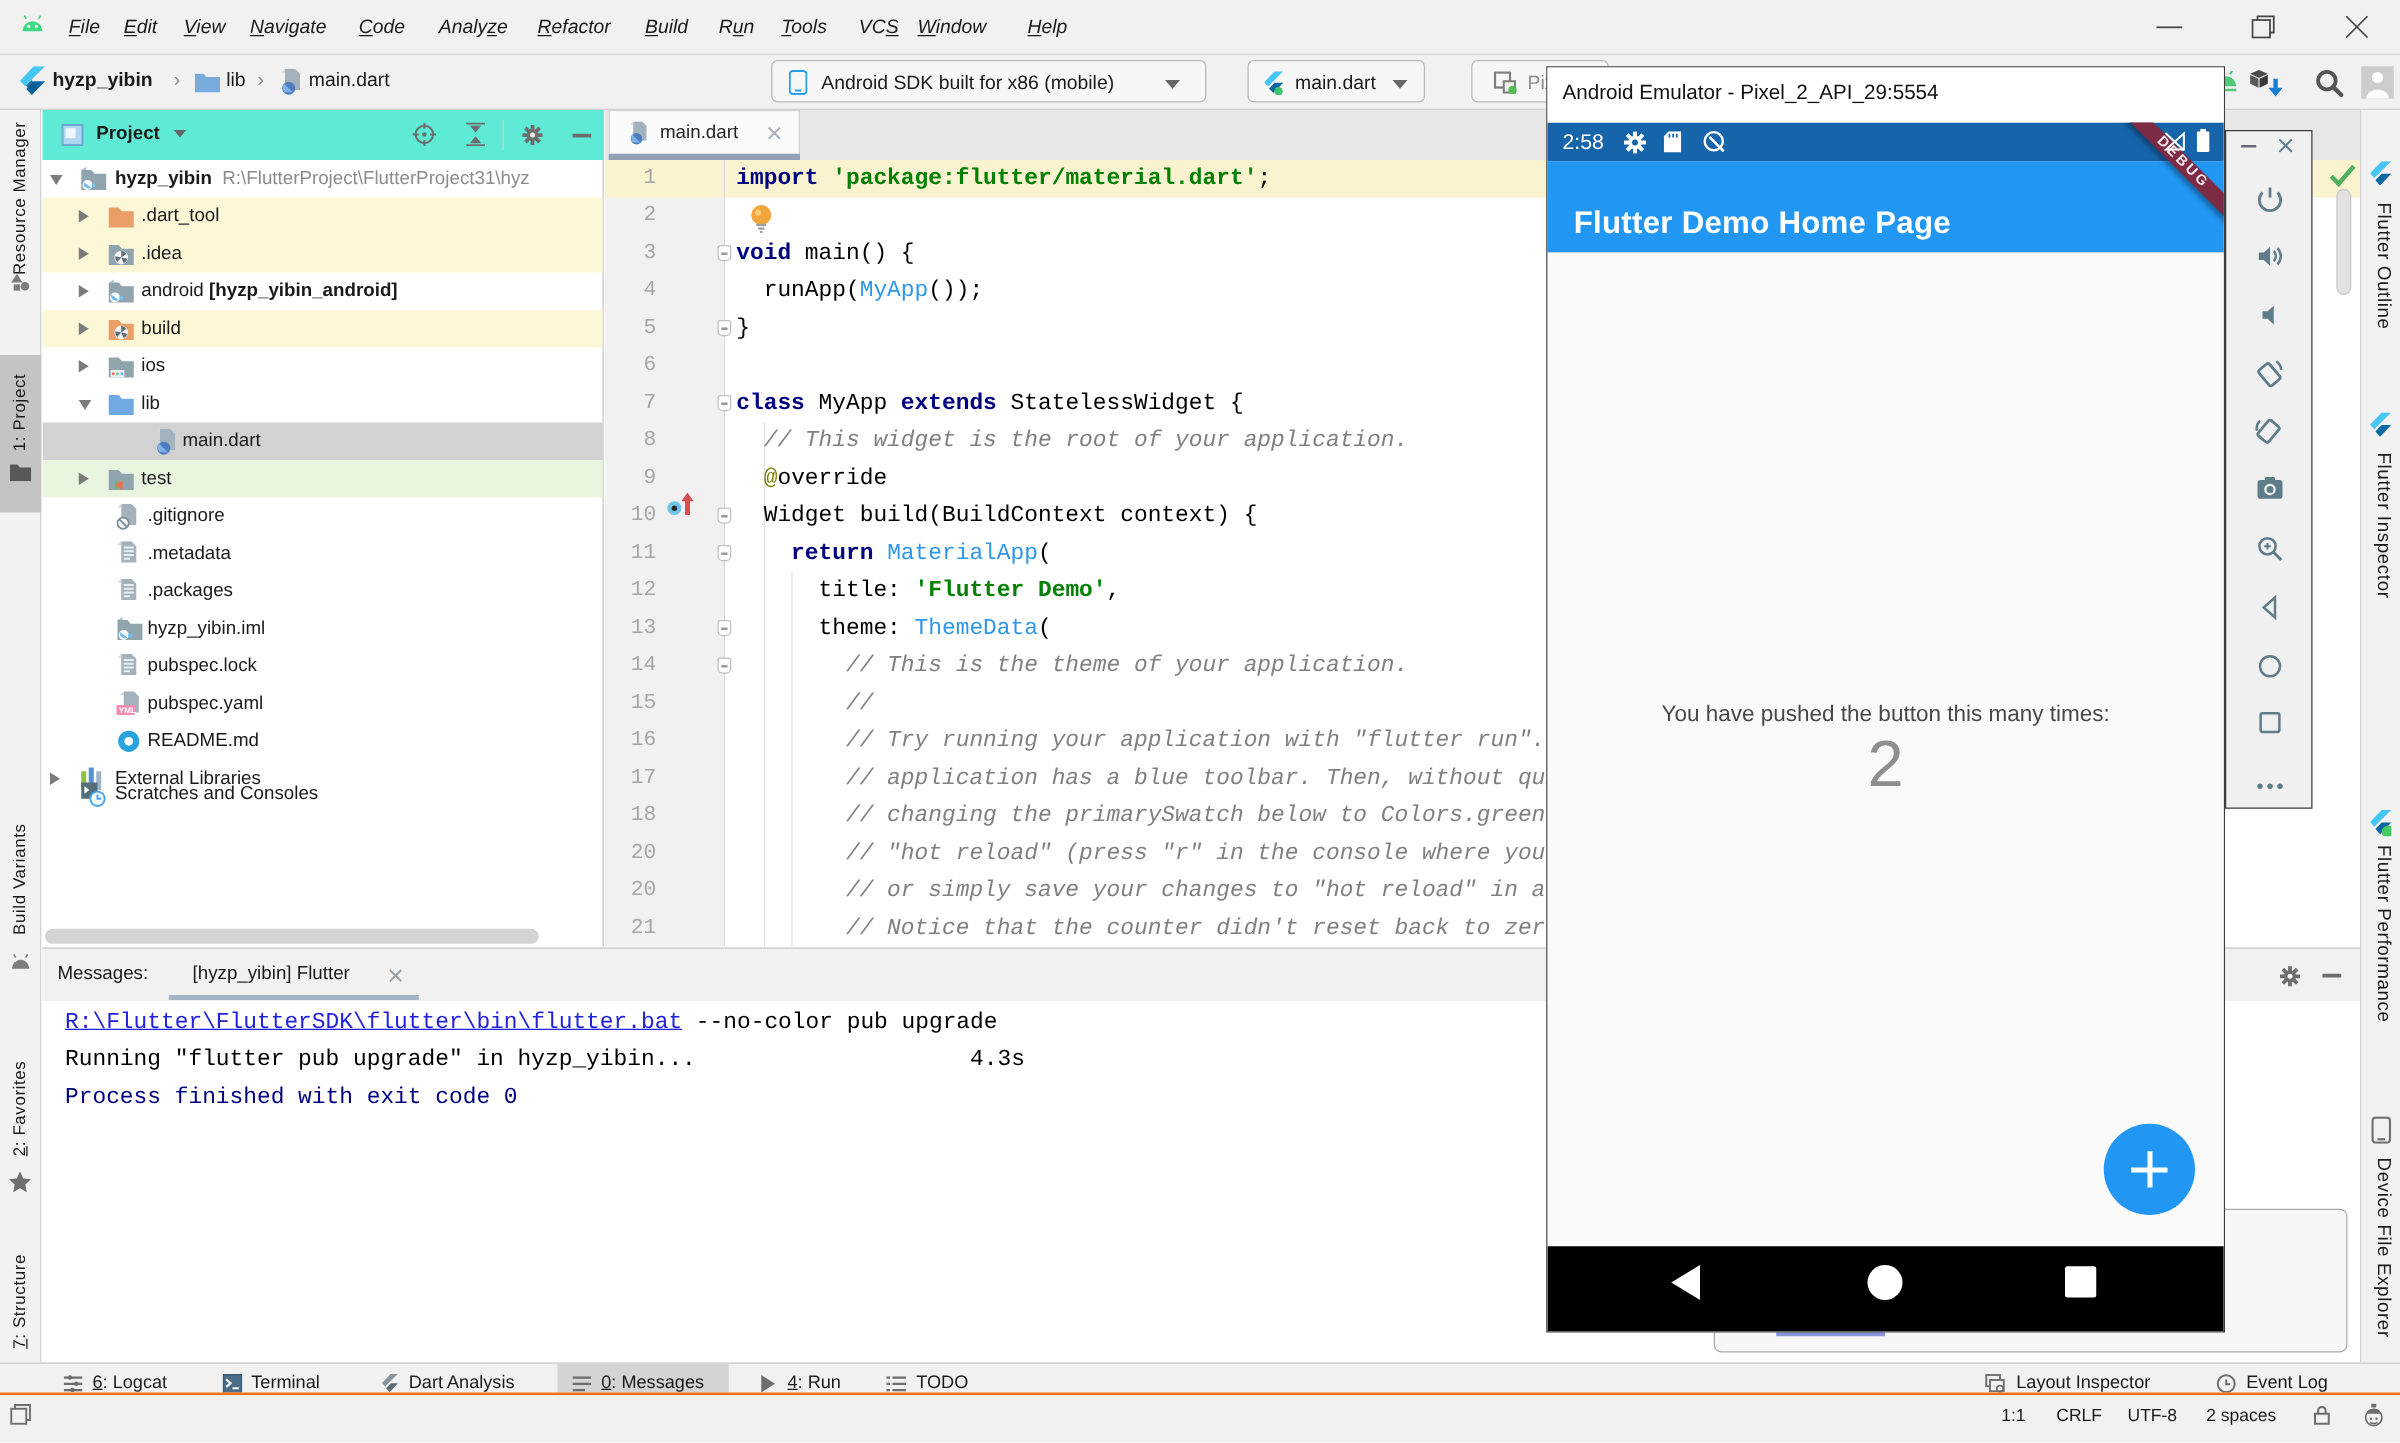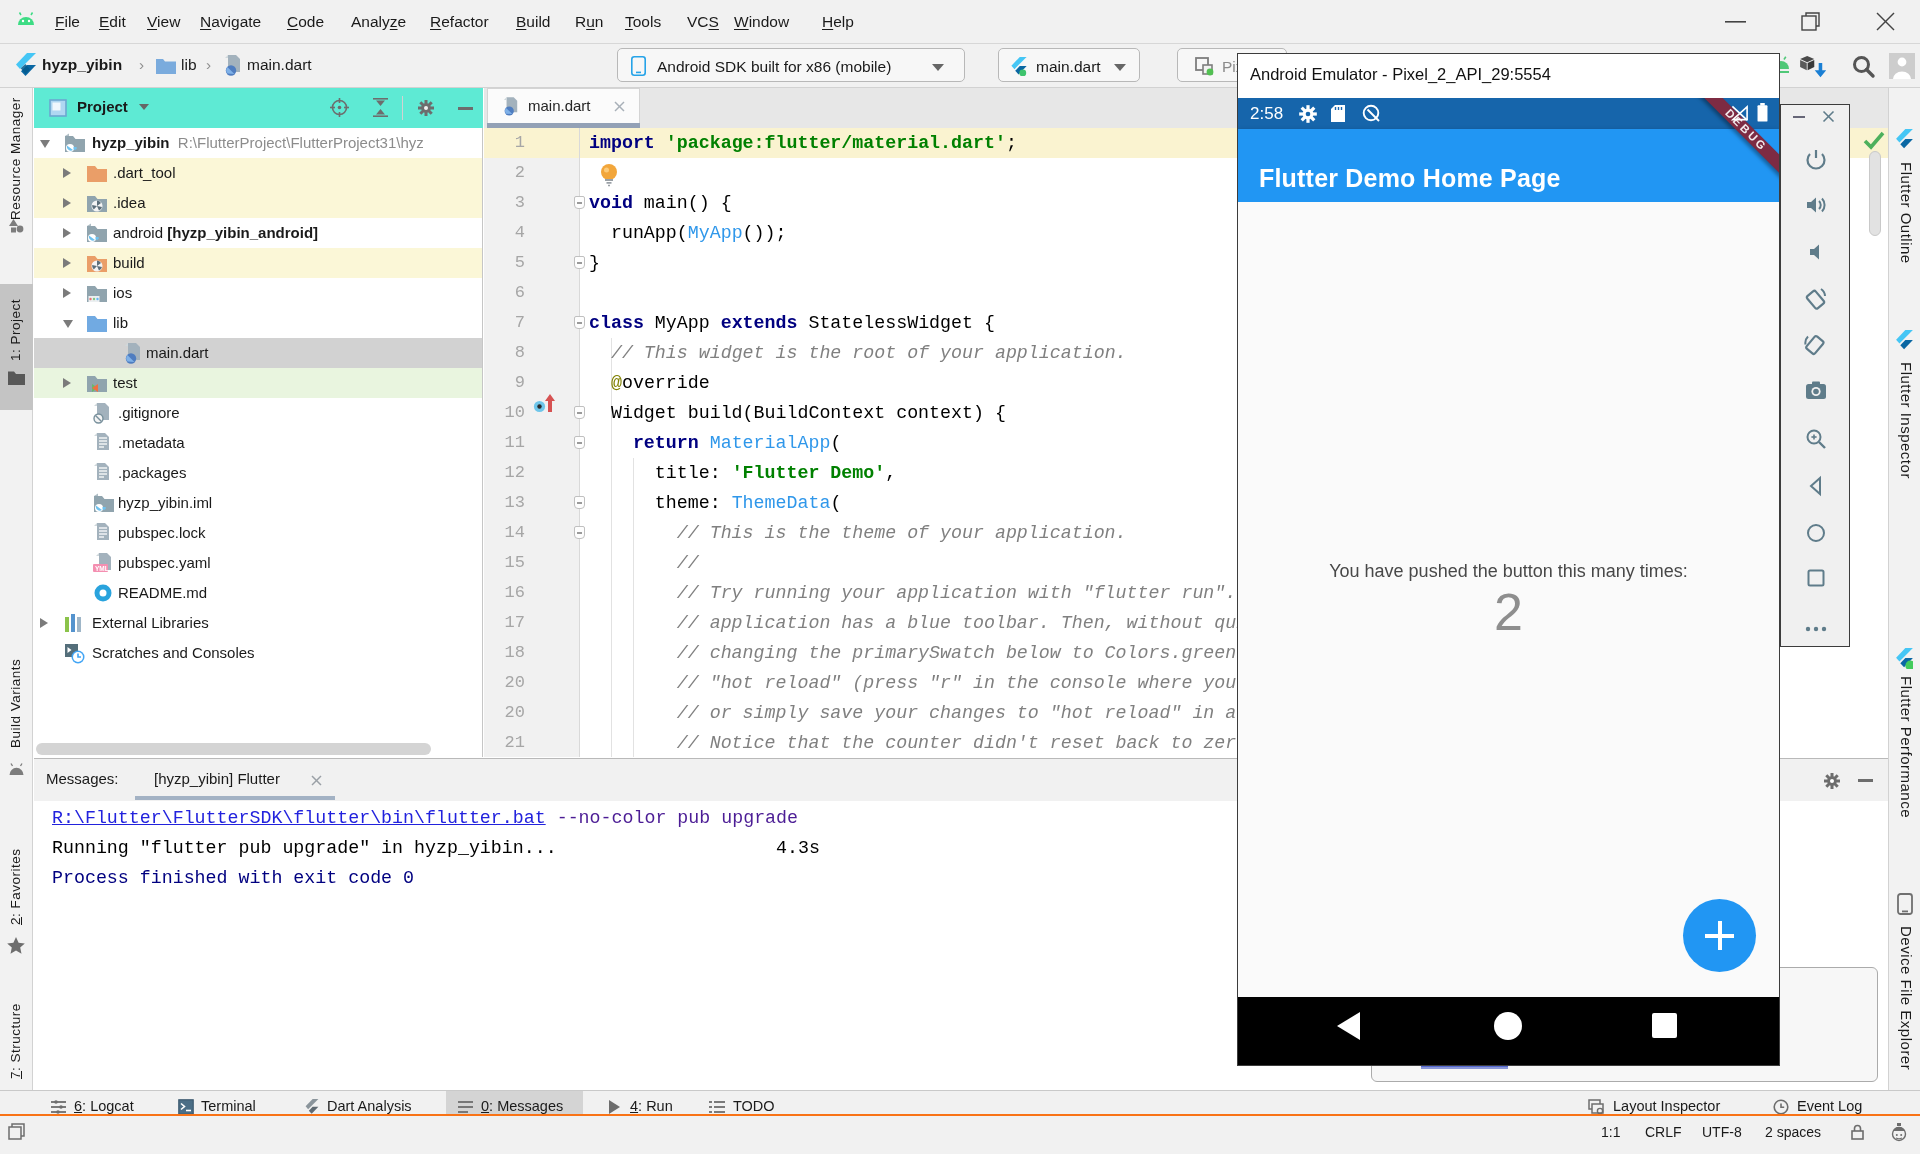--- a/index.html
+++ b/index.html
@@ -1,21 +1,21 @@
 <!DOCTYPE html>
 <html><head>
 <meta charset="utf-8">
 <style>
 * { margin:0; padding:0; box-sizing:border-box; }
 html,body { width:1920px; height:1154px; overflow:hidden; }
 body { font-family:"Liberation Sans",sans-serif; }
 #root { position:relative; width:1920px; height:1154px; background:#fff; overflow:hidden; }
 .abs { position:absolute; }
 
-#titlebar { position:absolute; left:0; top:0; width:1920px; height:44px; background:#f1f1f1; border-bottom:1px solid #d7d7d7; }
+#titlebar { position:absolute; left:0; top:0; width:1920px; height:44px; background:#f1f1f1; border-bottom:1px solid #d7d7d7;font-style:italic; }
 .menuitem { position:absolute; top:13px; font-size:15.5px; color:#1a1a1a; }
 .menuitem u { text-decoration-thickness:1px; text-underline-offset:2px; }
 #wintitle { position:absolute; top:13px; left:877px; font-size:15.5px; color:#9d9d9d; white-space:pre; }
 #toolbar { position:absolute; left:0; top:44px; width:1920px; height:44px; background:#f1f1f1; border-bottom:1px solid #d2d2d2; }
 .crumbtxt { position:absolute; top:12px; font-size:15.5px; color:#1a1a1a; }
 .combo { position:absolute; top:4px; height:34px; border:1px solid #b8b8b8; border-radius:5px; background:#f7f7f7; }
 .cseb { position:absolute; font-size:15.5px; color:#1a1a1a; top:9px; }
 .dropdn { position:absolute; width:0; height:0; border-left:6px solid transparent; border-right:6px solid transparent; border-top:7px solid #666; top:15px; }
 
 #leftstripe { position:absolute; left:0; top:88px; width:33px; height:1002px; background:#f2f2f2; border-right:1px solid #d2d2d2; }
@@ -410,21 +410,21 @@
   </div>
   <div class="trow" style="top:520px;">
     <div class="arrR" style="left:6px"></div>
     <span class="ticon" style="left:30px"><svg width="20" height="20" viewBox="0 0 20 20">
             <rect x="1" y="4" width="4" height="15" fill="#8bc34a"></rect>
             <rect x="7" y="1" width="4" height="18" fill="#5493ce"></rect>
             <rect x="13" y="4" width="4" height="15" fill="#9fb6c8"></rect>
           </svg></span>
     <span class="lbl" style="left:58px">External Libraries</span>
   </div>
-  <div class="trow" style="top:550px;text-align:center;">
+  <div class="trow" style="top:532px;text-align:center;">
     <span class="ticon" style="left:30px"><svg width="22" height="21" viewBox="0 0 22 21">
             <path d="M1 1 h13 v13 h-13 z" fill="#546e7a"></path>
             <path d="M3.5 4 l4 3 -4 3 z" fill="#fff"></path>
             <circle cx="14" cy="14" r="6.5" fill="#42a5f5"></circle>
             <circle cx="14" cy="14" r="5" fill="#fff"></circle>
             <path d="M14 10.5 v3.5 h3" stroke="#42a5f5" stroke-width="1.6" fill="none"></path>
           </svg></span>
     <span class="lbl" style="left:58px">Scratches and Consoles</span>
   </div>
   <div class="abs" style="left:2px;top:655px;width:395px;height:12px;background:#d4d4d4;border-radius:6px"></div>
@@ -525,21 +525,21 @@
   <div id="msghead"></div>
   <span class="abs" style="left:12px;top:11px;font-size:15px;color:#1a1a1a">Messages:</span>
   <span class="abs" style="left:120px;top:11px;font-size:15px;color:#1a1a1a">[hyzp_yibin] Flutter</span>
   <svg class="abs" style="left:277px;top:16px" width="11" height="11" viewBox="0 0 11 11">
         <g stroke="#9aa0a6" stroke-width="1.5">
           <line x1="1" y1="1" x2="10" y2="10"></line>
           <line x1="10" y1="1" x2="1" y2="10"></line>
         </g>
       </svg>
   <div class="abs" style="left:101px;top:37px;width:200px;height:4px;background:#a3b2c4"></div>
-  <div id="msgpre"><span style="color:#2222dd;text-decoration:underline">R:\Flutter\FlutterSDK\flutter\bin\flutter.bat</span><span style="color:#4c1d95"> --no-color pub upgrade</span>
+  <div id="msgpre"><span style="color:#2222dd;text-decoration:underline">R:\Flutter\FlutterSDK\flutter\bin\flutter.bat</span><span style="color:#000000"> --no-color pub upgrade</span>
 Running "flutter pub upgrade" in hyzp_yibin...                    4.3s
 <span style="color:#000080">Process finished with exit code 0</span></div>
   <svg class="abs" style="left:1788px;top:12px" width="20" height="20" viewBox="0 0 20 20">
     <g stroke="#6d6d6d" stroke-width="3">
           <line x1="10" y1="2" x2="10" y2="7"></line>
           <line x1="10" y1="13" x2="10" y2="18"></line>
           <line x1="2" y1="10" x2="7" y2="10"></line>
           <line x1="13" y1="10" x2="18" y2="10"></line>
           <line x1="4.3" y1="4.3" x2="7.5" y2="7.5"></line>
           <line x1="12.5" y1="12.5" x2="15.7" y2="15.7"></line>

